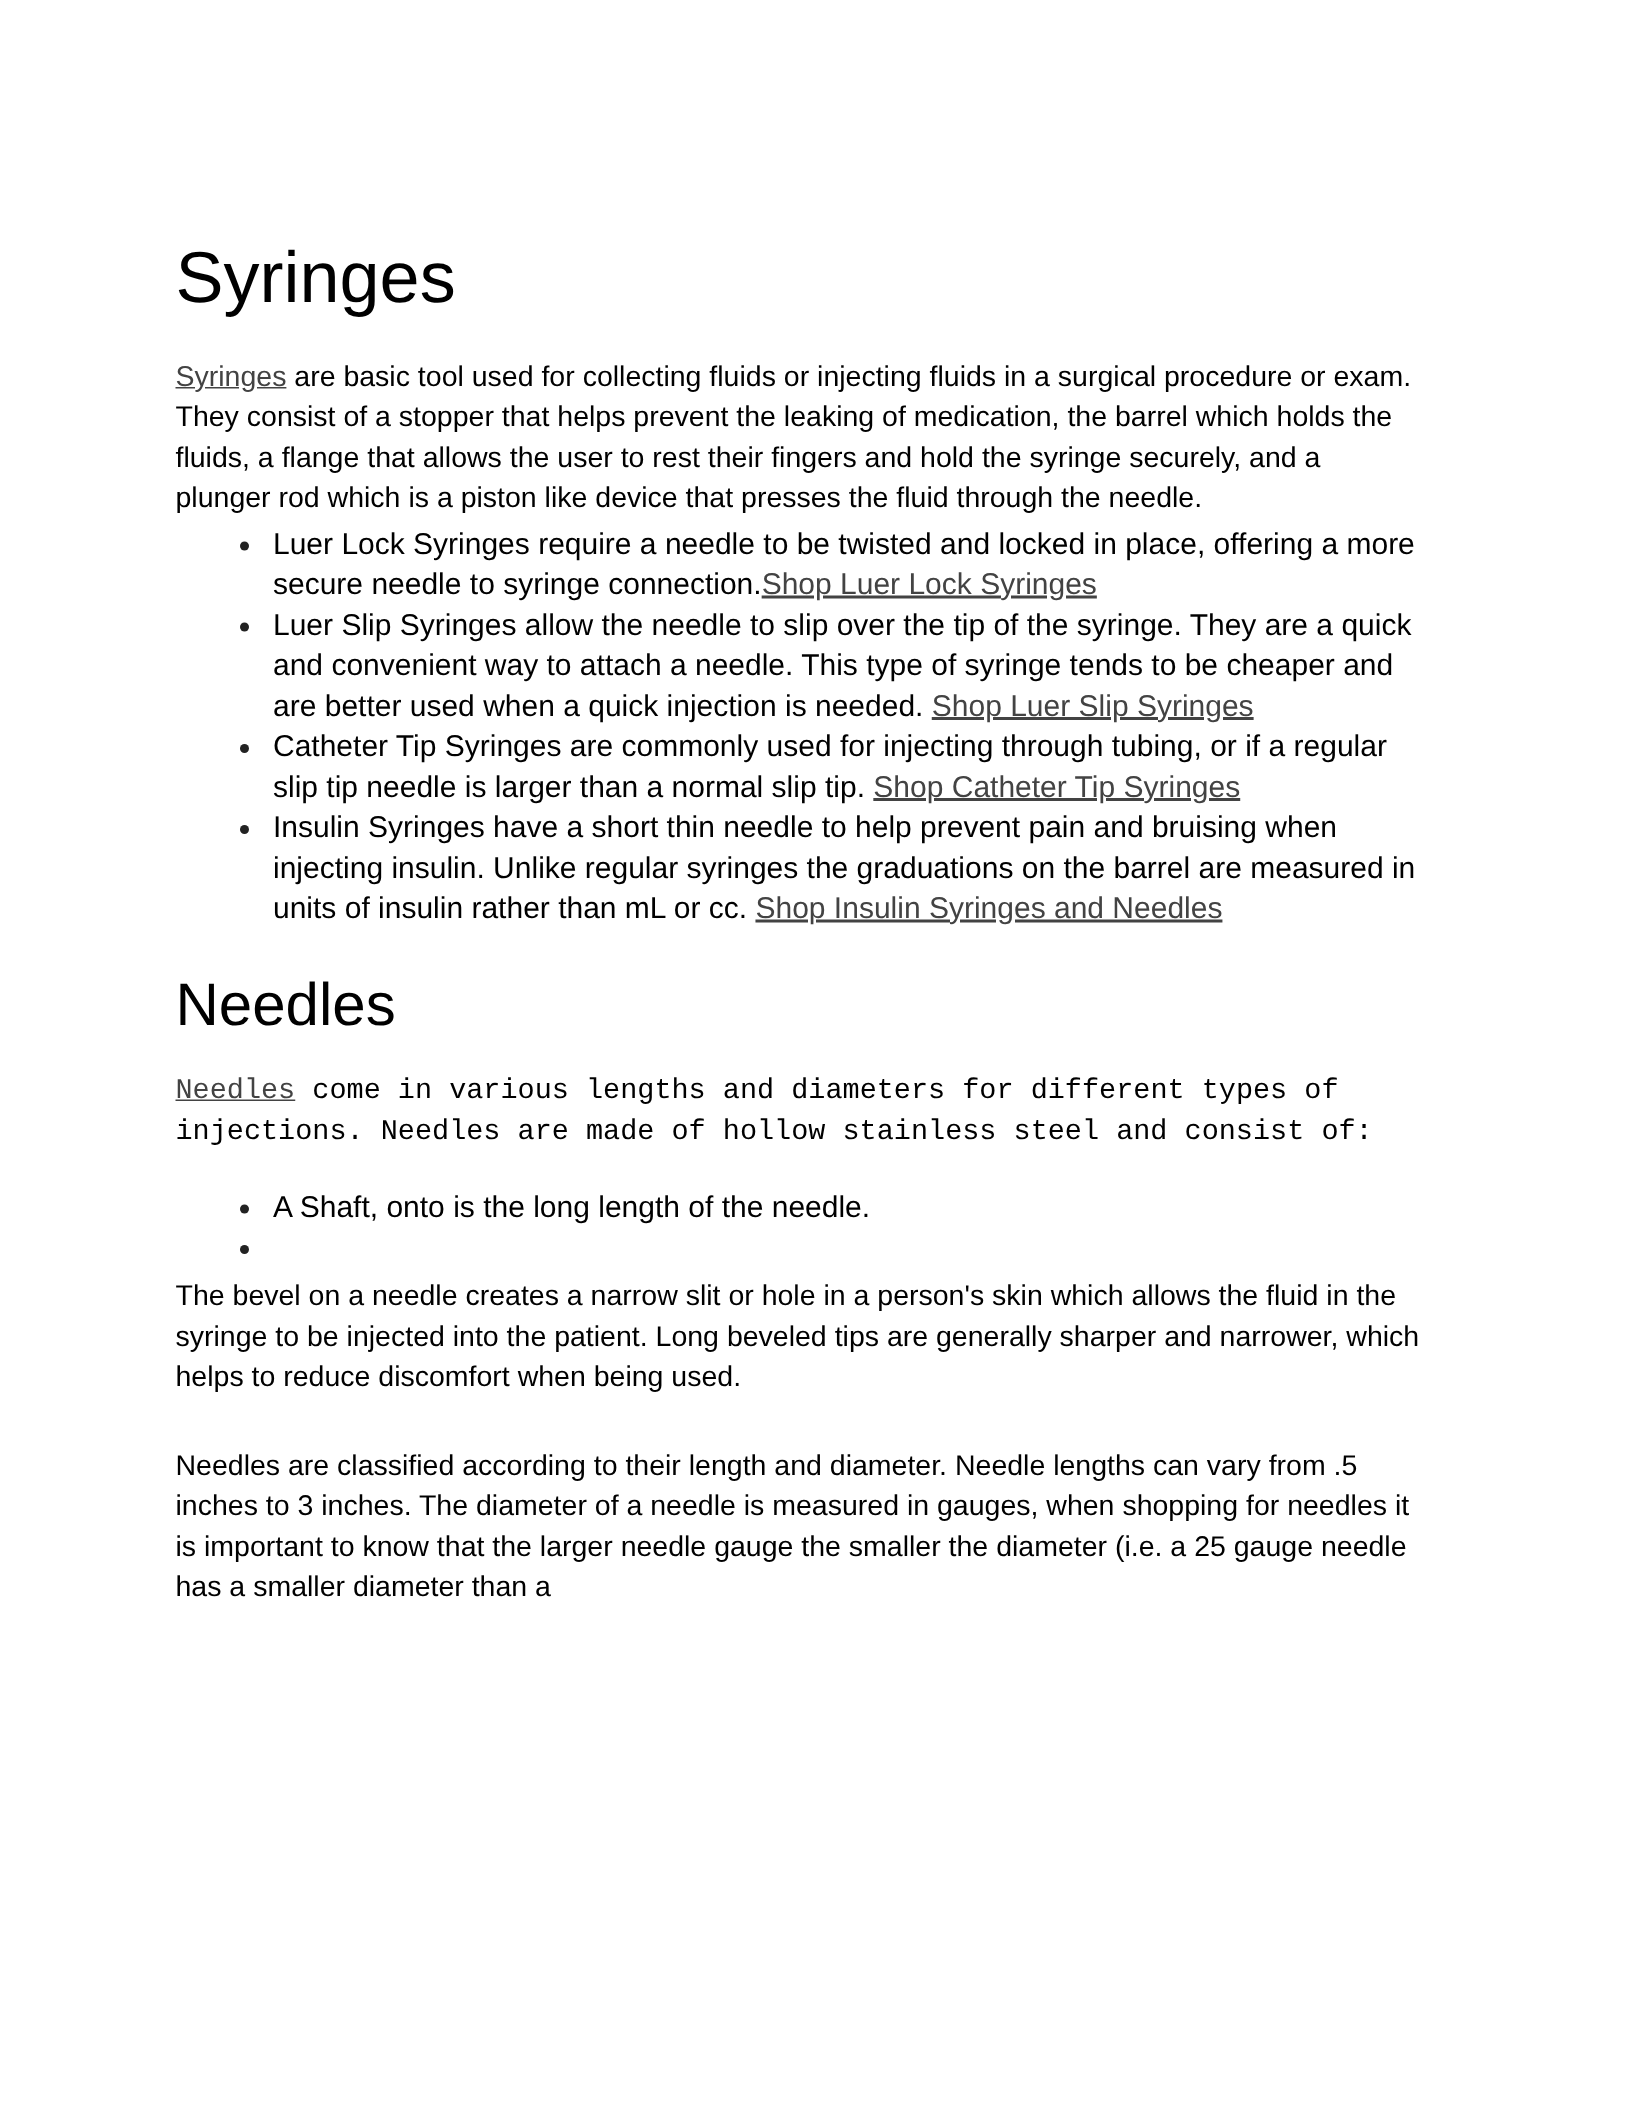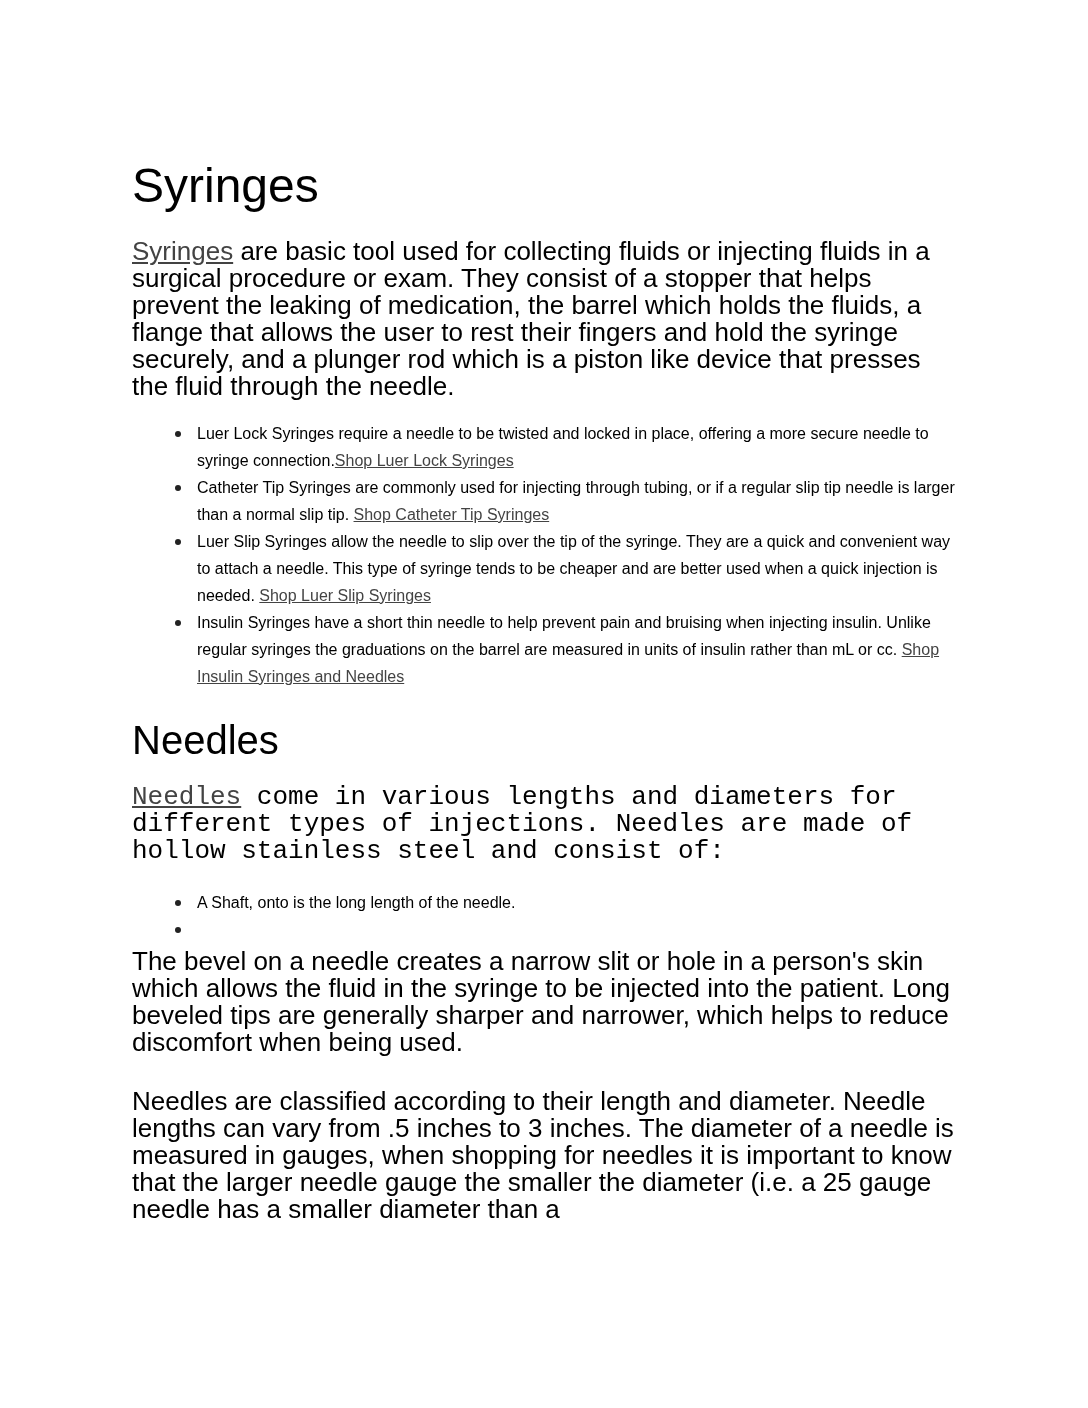--- a/index.html
+++ b/index.html
@@ -11,50 +11,50 @@
     position: relative;
     width: 1088px;
     height: 1408px;
     background: #ffffff;
     overflow: hidden;
     font-family: "Liberation Sans", sans-serif;
     color: #000000;
   }
   .content {
     position: absolute;
-    left: 132px;
+    left: 117px;
     top: 0;
     width: 830px;
   }
   h1.doc-h1 {
     font-size: 48px;
     font-weight: 400;
     line-height: 56px;
     margin: 158px 0 0 0;
     color: #000000;
   }
   h2.doc-h2 {
     font-size: 40px;
     font-weight: 400;
     line-height: 48px;
     margin: 26px 0 0 0;
     color: #000000;
   }
   p.body-text {
-    font-size: 26px;
+    font-size: 19px;
     line-height: 27px;
     margin: 24px 0 0 0;
   }
   p.body-text.tight { margin-top: 32px; }
   p.after-h2 { margin-top: 20px; font-family: Liberation Mono, monospace; }
   ul.doc-list {
     list-style: none;
-    margin: 20px 0 0 38px;
+    margin: 4px 0 0 38px;
     padding: 0;
-    font-size: 16px;
+    font-size: 20px;
     line-height: 27px;
   }
   ul.doc-list.second { margin-top: 24px; }
   ul.doc-list li {
     position: relative;
     padding-left: 27px;
   }
   ul.doc-list li .bullet-dot {
     position: absolute;
     left: 5px;
@@ -75,22 +75,22 @@
 
 <div class="page">
   <div class="content">
 
     <h1 class="doc-h1">Syringes</h1>
 
     <p class="body-text"><a class="doc-link" href="#">Syringes</a><span> are basic tool used for collecting fluids or injecting fluids in a surgical procedure or exam. They consist of a stopper that helps prevent the leaking of medication, the barrel which holds the fluids, a flange that allows the user to rest their fingers and hold the syringe securely, and a plunger rod which is a piston like device that presses the fluid through the needle.</span></p>
 
     <ul class="doc-list">
       <li><span class="bullet-dot"></span><span>Luer Lock Syringes require a needle to be twisted and locked in place, offering a more secure needle to syringe connection.</span><a class="doc-link" href="#">Shop Luer Lock Syringes</a></li>
+      <li><span class="bullet-dot"></span><span>Luer Slip Syringes allow the needle to slip over the tip of the syringe. They are a quick and convenient way to attach a needle. This type of syringe tends to be cheaper and are better used when a quick injection is needed. </span><a class="doc-link" href="#">Shop Luer Slip Syringes</a></li>
       <li><span class="bullet-dot"></span><span>Catheter Tip Syringes are commonly used for injecting through tubing, or if a regular slip tip needle is larger than a normal slip tip. </span><a class="doc-link" href="#">Shop Catheter Tip Syringes</a></li>
-      <li><span class="bullet-dot"></span><span>Luer Slip Syringes allow the needle to slip over the tip of the syringe. They are a quick and convenient way to attach a needle. This type of syringe tends to be cheaper and are better used when a quick injection is needed. </span><a class="doc-link" href="#">Shop Luer Slip Syringes</a></li>
       <li><span class="bullet-dot"></span><span>Insulin Syringes have a short thin needle to help prevent pain and bruising when injecting insulin. Unlike regular syringes the graduations on the barrel are measured in units of insulin rather than mL or cc. </span><a class="doc-link" href="#">Shop Insulin Syringes and Needles</a></li>
     </ul>
 
     <h2 class="doc-h2">Needles</h2>
 
     <p class="body-text after-h2"><a class="doc-link" href="#">Needles</a><span> come in various lengths and diameters for different types of injections. Needles are made of hollow stainless steel and consist of:</span></p>
 
     <ul class="doc-list second">
       <li><span class="bullet-dot"></span><span>A Shaft, onto is the long length of the needle.</span></li>
       <li><span class="bullet-dot"></span></li>

